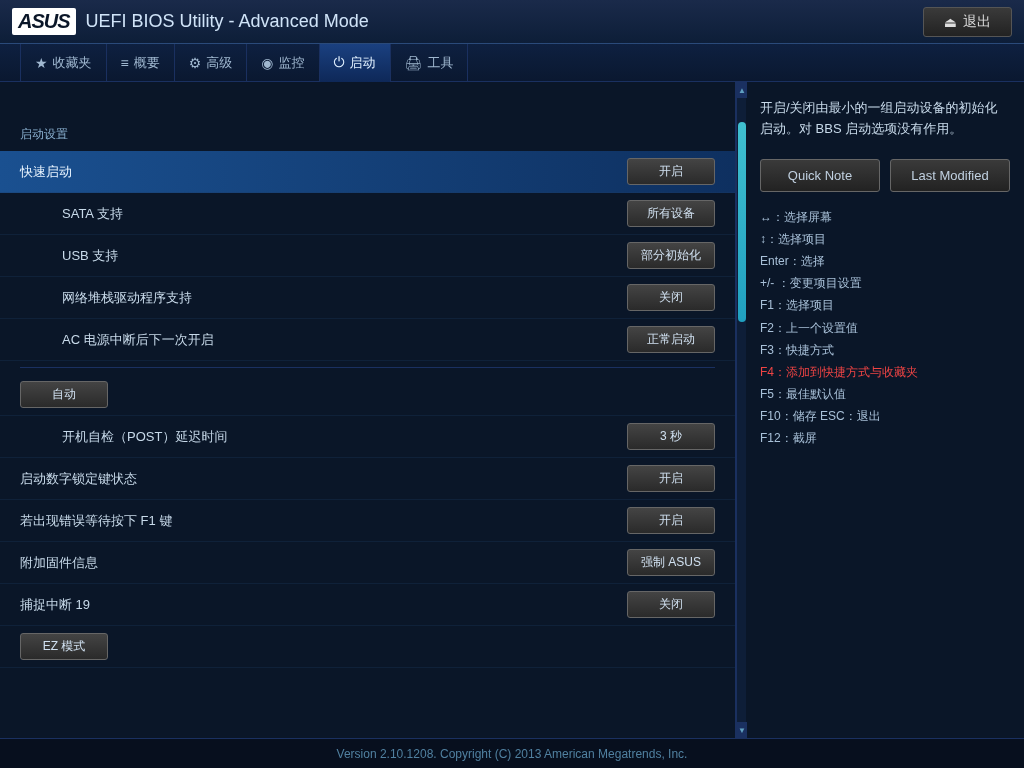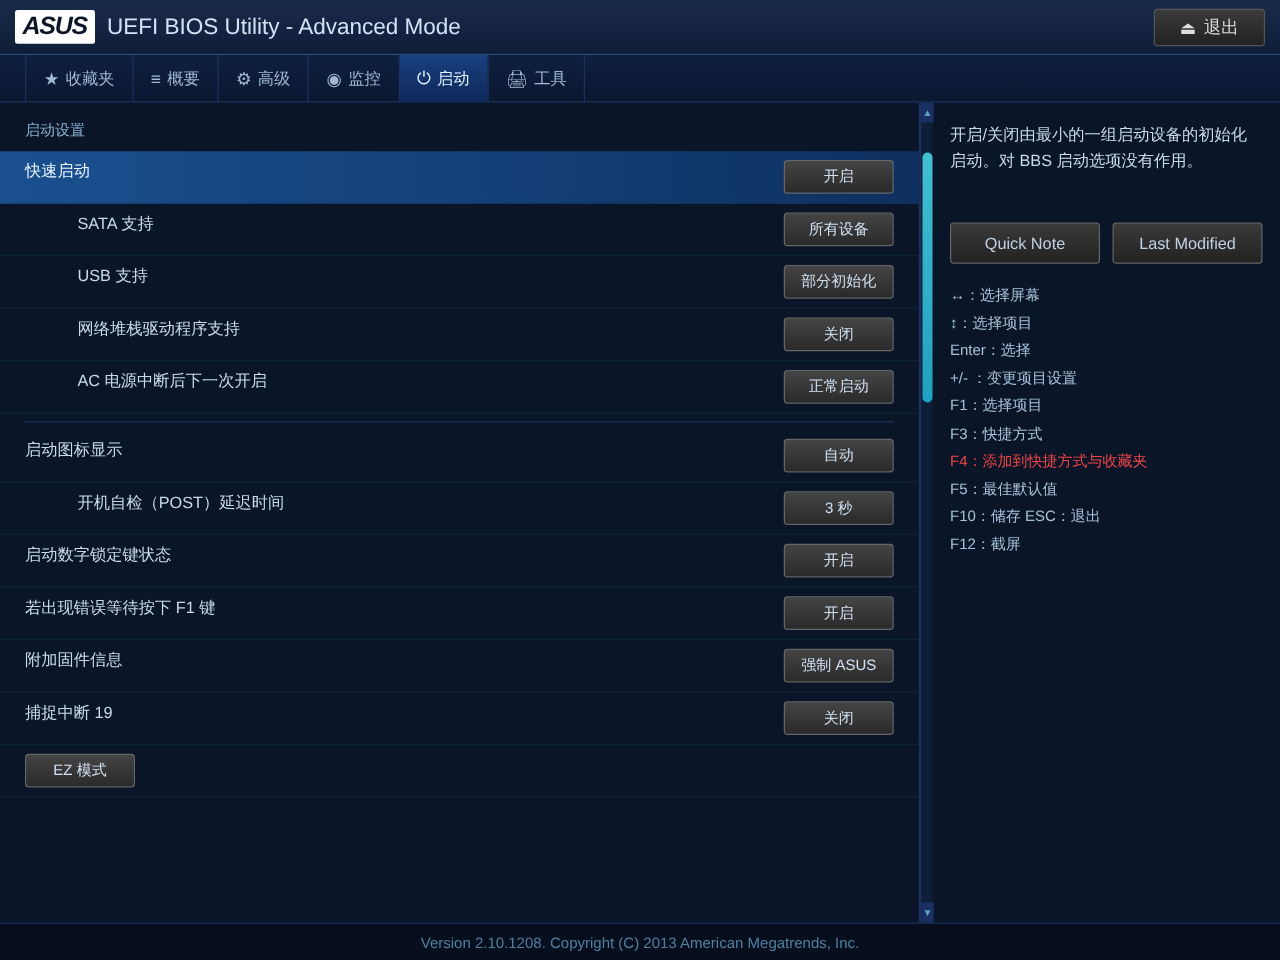--- a/index.html
+++ b/index.html
@@ -101,25 +101,26 @@
       flex: 1;
       padding: 10px 0;
       border-right: 1px solid #1a3060;
       overflow: hidden;
     }
 
     #section-label {
       color: #8ab0d0;
       font-size: 12px;
       padding: 4px 20px 8px;
+      margin-top: 30px;
     }
 
     .setting-row {
       display: flex;
-      align-items: flex-start;
+      align-items: center;
       padding: 7px 20px;
       border-bottom: 1px solid rgba(30,60,100,0.3);
       min-height: 34px;
     }
     .setting-row.selected {
       background: linear-gradient(to right, #1a5090, #0e3060);
     }
     .setting-row.indent {
       padding-left: 62px;
     }
@@ -162,21 +163,21 @@
     #description-box {
       color: #c8daea;
       font-size: 13px;
       line-height: 1.6;
       padding: 6px 0 10px;
     }
 
     #button-row {
       display: flex;
       gap: 10px;
-      margin-top: 20px;
+      margin-top: 1px;
     }
     .action-btn {
       flex: 1;
       background: linear-gradient(to bottom, #3a3a3a, #222);
       border: 1px solid #666;
       color: #c0d0e0;
       padding: 8px 6px;
       text-align: center;
       cursor: pointer;
       border-radius: 3px;
@@ -300,21 +301,20 @@
     </div>
 
     <div class="setting-row indent">
       <span class="setting-label">AC 电源中断后下一次开启</span>
       <button class="setting-value-btn">正常启动</button>
     </div>
 
     <div class="divider-row"></div>
 
     <div class="setting-row">
-      <span class="setting-label">启动图标显示</span>
       <button class="setting-value-btn">自动</button>
     </div>
 
     <div class="setting-row indent">
       <span class="setting-label">开机自检（POST）延迟时间</span>
       <button class="setting-value-btn">3 秒</button>
     </div>
 
     <div class="setting-row">
       <span class="setting-label">启动数字锁定键状态</span>
@@ -354,20 +354,21 @@
       <button class="action-btn">Quick Note</button>
       <button class="action-btn">Last Modified</button>
     </div>
 
     <div id="shortcut-list">
       <span class="shortcut-line">↔：选择屏幕</span>
       <span class="shortcut-line">↕：选择项目</span>
       <span class="shortcut-line">Enter：选择</span>
       <span class="shortcut-line">+/- ：变更项目设置</span>
       <span class="shortcut-line">F1：选择项目</span>
+      <span class="shortcut-line">F2：上一个设置值</span>
       <span class="shortcut-line">F3：快捷方式</span>
       <span class="shortcut-line" style="color:#ef4444;">F4：添加到快捷方式与收藏夹</span>
       <span class="shortcut-line">F5：最佳默认值</span>
       <span class="shortcut-line">F10：储存  ESC：退出</span>
       <span class="shortcut-line">F12：截屏</span>
     </div>
   </div>
 </div>
 
 <div id="footer">

